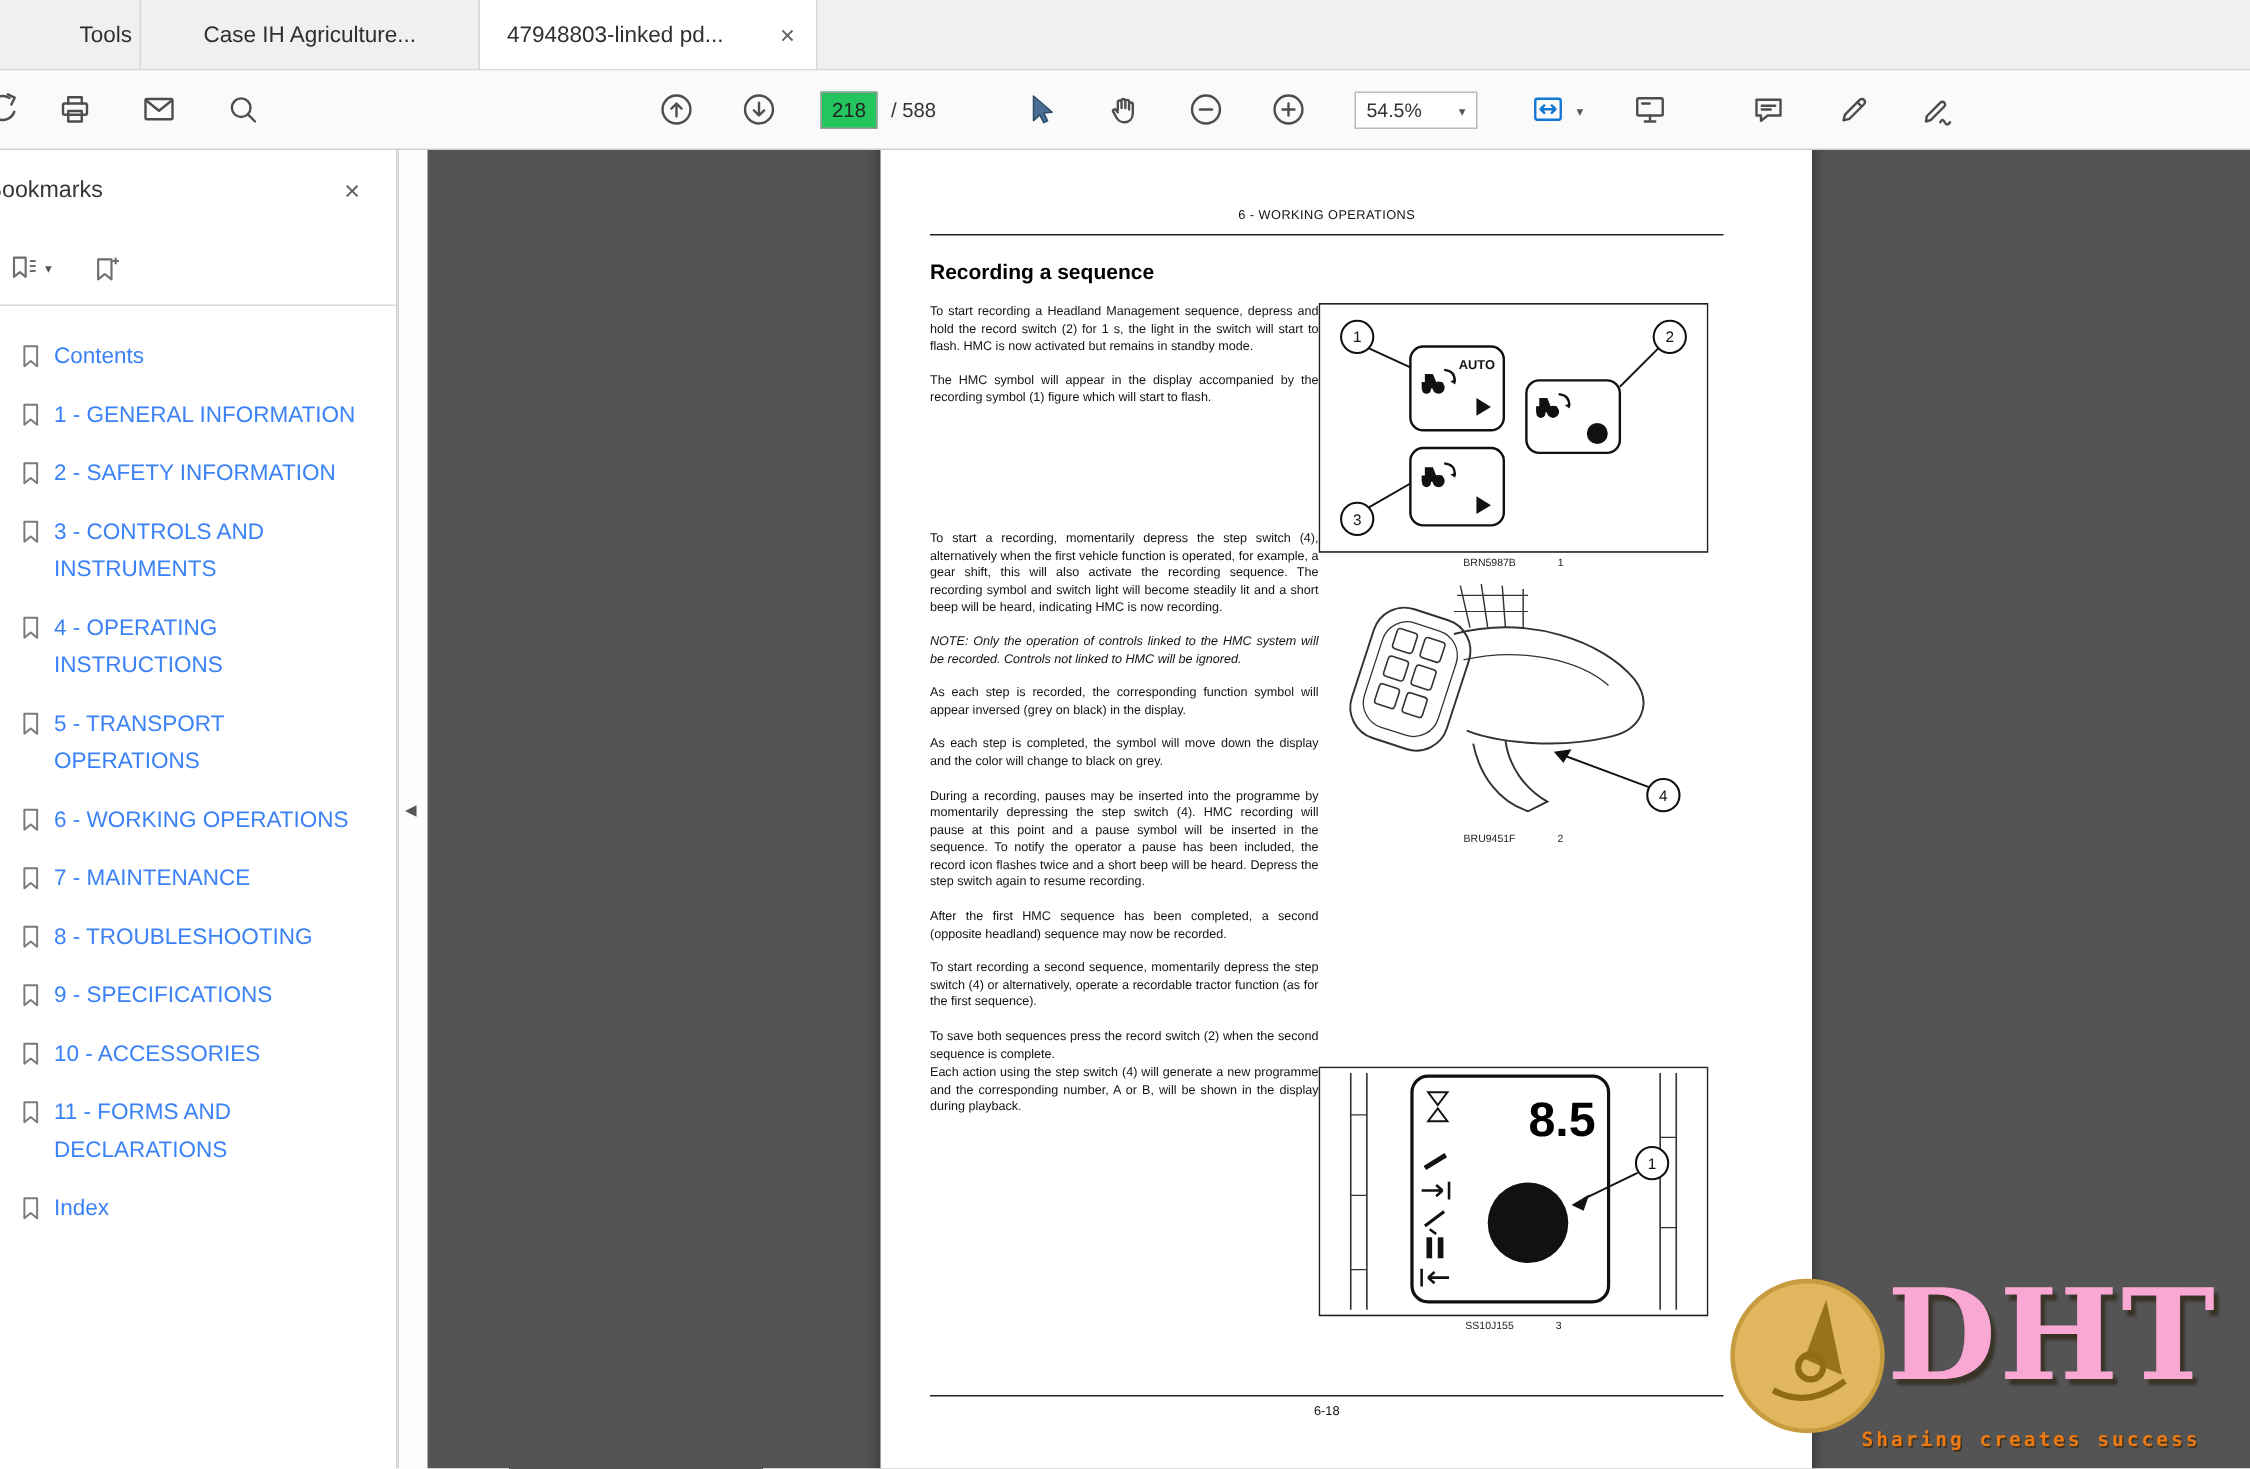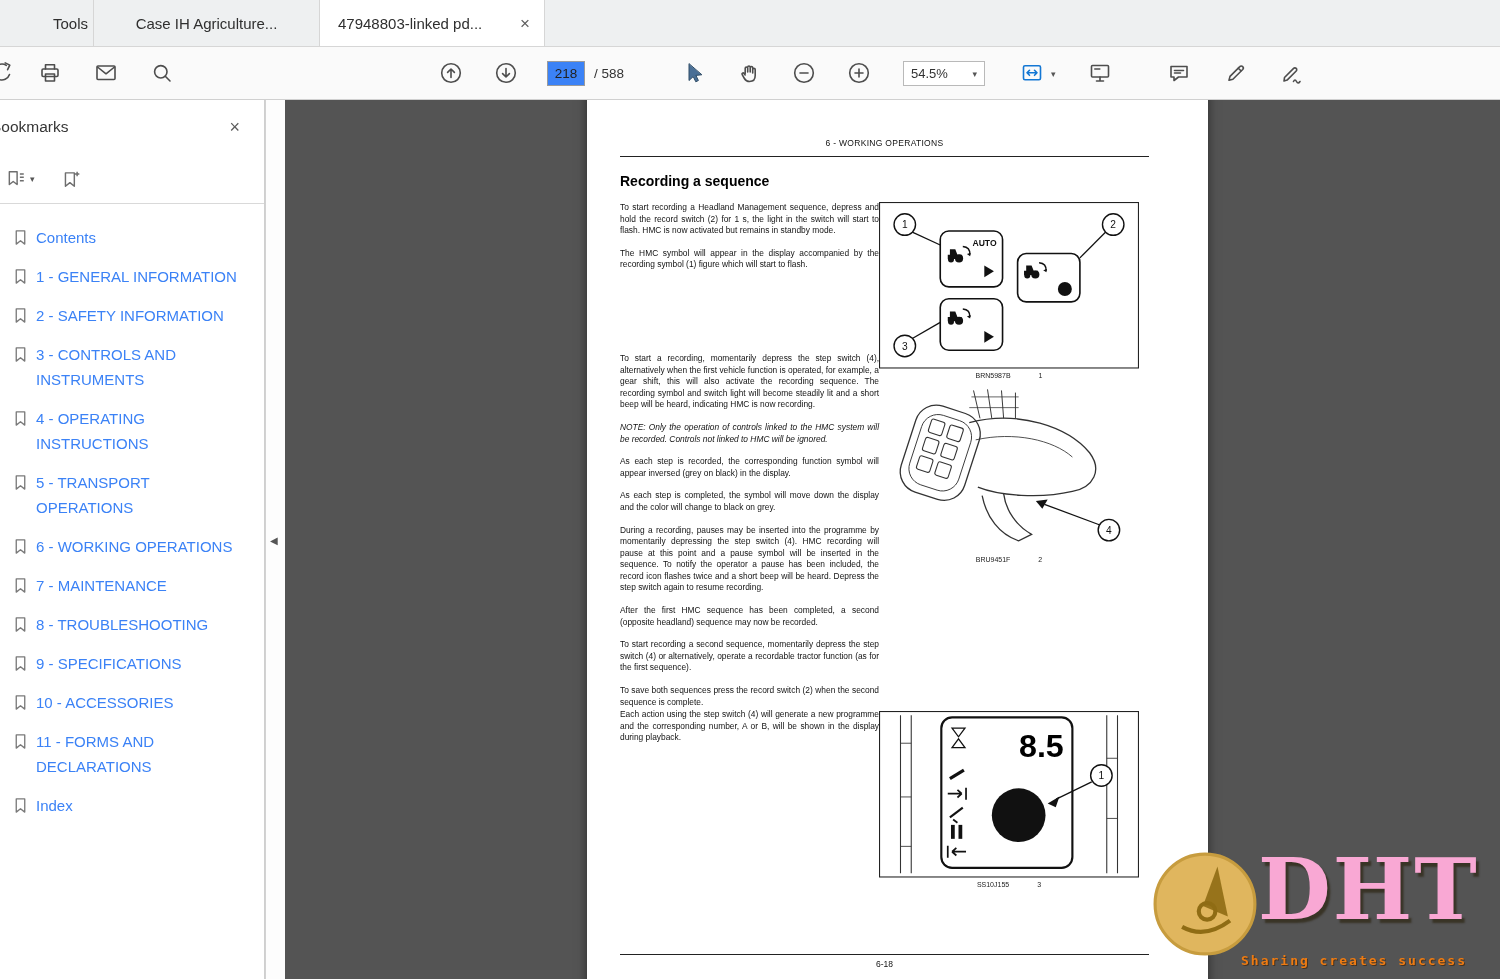--- a/index.html
+++ b/index.html
@@ -20,21 +20,21 @@
   
   .toolbar { flex:0 0 53px; background:#fafafa; border-bottom:1px solid #d0d0d0;
              position:relative; overflow:hidden; }
   .ticon { position:absolute; top:50%; transform:translate(-50%,-50%); width:28px; height:28px;
            display:flex; align-items:center; justify-content:center; background:none; border:none;
            padding:0; cursor:pointer; }
   .ticon svg { width:24px; height:24px; stroke:#4d4d4d; fill:none; stroke-width:1.6;
                stroke-linecap:round; stroke-linejoin:round; }
   .ticon svg.blue { stroke:#1377d4; }
   .page-input { position:absolute; left:547px; top:14px; width:38px; height:25px;
-                border:1px solid #9b9b9b; background:#3b82f6; font-size:13.5px; color:#222;
+                border:1px solid #9b9b9b; background:#22c55e; font-size:13.5px; color:#222;
                 text-align:center; font-family:"Liberation Sans",sans-serif; }
   .page-total { position:absolute; left:594px; top:19px; font-size:13.5px; color:#333; }
   .zoom-box { position:absolute; left:903px; top:14px; width:82px; height:25px;
               border:1px solid #b9b9b9; background:#fff; display:flex; align-items:center;
               justify-content:space-between; padding:0 7px; font-size:13px; color:#333; cursor:pointer; }
   .zoom-box .caret { font-size:9px; color:#555; }
   .mini-caret { position:absolute; left:1051px; top:22px; font-size:9px; color:#555; cursor:pointer; }
 
   
   .main { flex:1; display:flex; min-height:0; }
@@ -74,21 +74,21 @@
   .col-text p { margin-bottom:11px; }
   .col-text p.gap-top { margin-top:82px; }
   .col-text p.note { font-style:italic; }
   .col-text p.no-gap { margin-bottom:1px; }
   .col-fig { width:260px; }
   .figure { margin:0; }
   .figure svg { display:block; width:100%; }
   .fig-caption { display:flex; justify-content:center; gap:28px; font-size:7px; color:#222; margin-top:3px; }
   .fig2 { margin-top:5px; }
   .fig3 { margin-top:148px; }
-  .page-footer { position:absolute; left:33px; top:874px; width:529px; }
+  .page-footer { position:absolute; left:33px; top:850px; width:529px; }
   .foot-rule { border:none; border-top:1.2px solid #222; }
   .foot-text { text-align:center; font-size:8.5px; color:#111; margin-top:4px; }
 
   
   .wm-logo { position:absolute; left:868px; top:752px; width:104px; height:104px; z-index:5; }
   .wm-brand { position:absolute; left:973px; top:748px; z-index:5;
               font-family:"DejaVu Serif", serif; font-weight:bold; font-size:84px; line-height:1;
               color:#f9a8d4; letter-spacing:2px;
               text-shadow:3px 4px 2px rgba(35,25,0,.55); }
   .wm-tagline { position:absolute; left:956px; top:853px; z-index:5;

